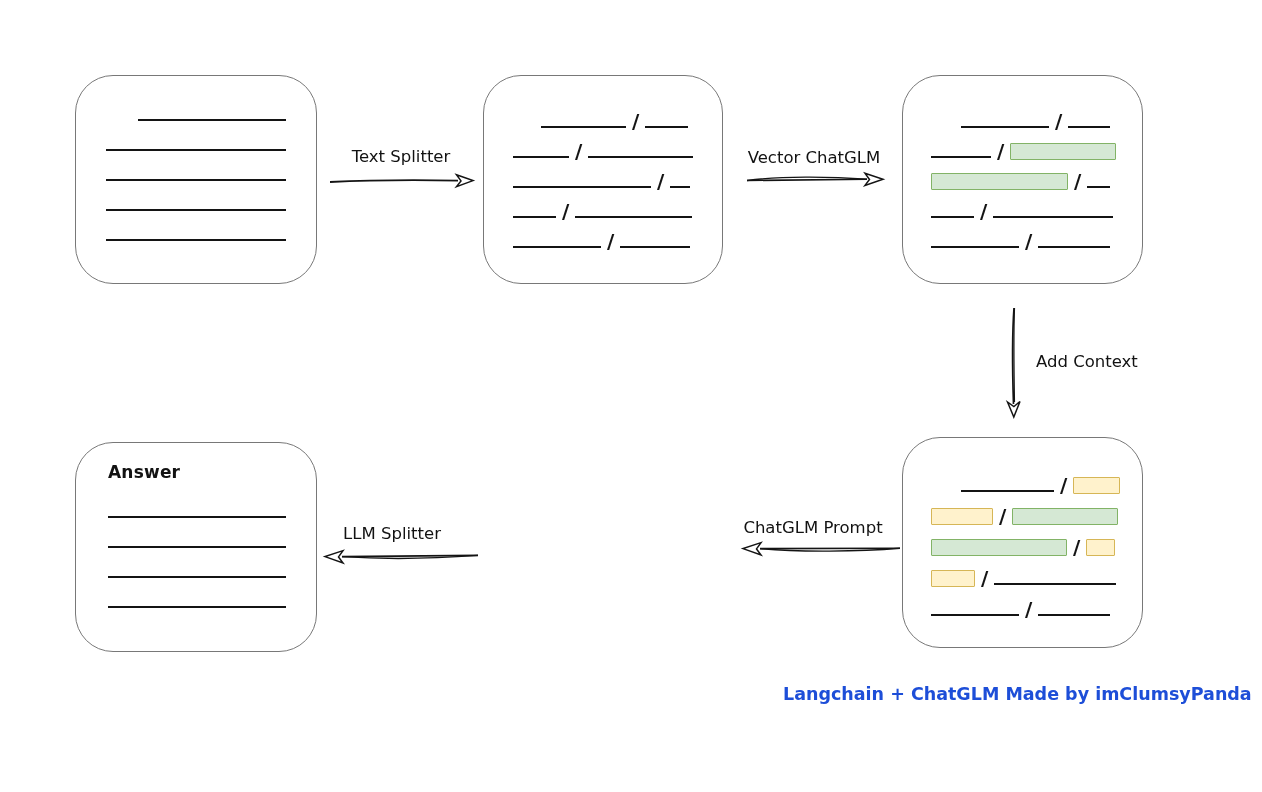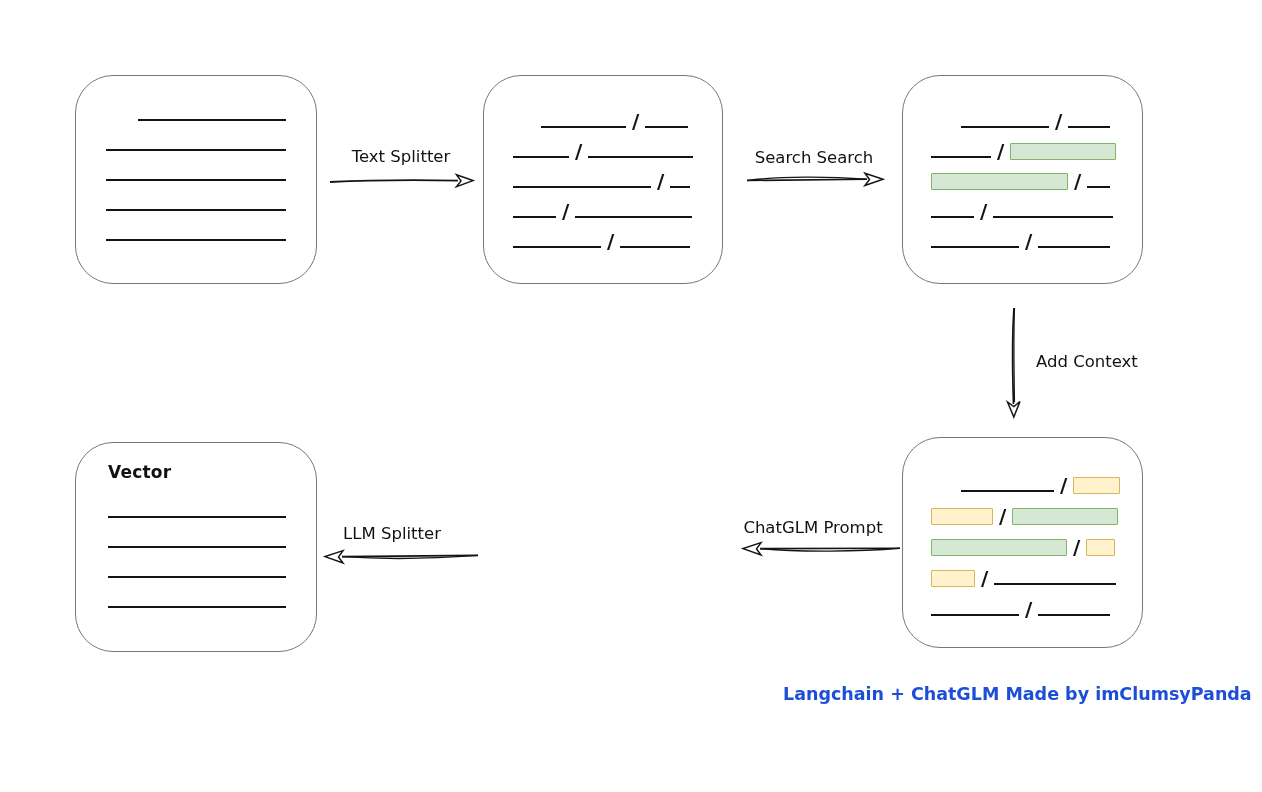--- a/index.html
+++ b/index.html
@@ -140,21 +140,21 @@
           <span class="seg-line" style="border-bottom-color: rgb(20, 20, 20); width: 117px;"></span>
         </div>
         <div class="doc-row">
           <span class="seg-line" style="border-bottom-color: rgb(20, 20, 20); width: 88px;"></span>
           <span class="seg-slash">/</span>
           <span class="seg-line" style="border-bottom-color: rgb(20, 20, 20); width: 70px;"></span>
         </div>
       </div>
   </div>
 
-  <div class="arrow-label" style="left:743px; top:148px; width:142px;">Search Search</div>
+  <div class="arrow-label" style="left:743px; top:148px; width:142px;">Vector ChatGLM</div>
   <svg class="arrow-svg" style="left:745px; top:170px;" width="142" height="18" viewBox="0 0 142 18">
     <path d="M2,10.5 L122,9.2" fill="none" stroke="#141414" stroke-width="1.6"></path>
     <path d="M2,10.5 C 35,6 85,6.5 122,9.2" fill="none" stroke="#141414" stroke-width="1.4"></path>
     <path d="M120,3.2 L138,9.2 L120,15.4 L124.5,9.5 Z" fill="#ffffff" stroke="#141414" stroke-width="1.5"></path>
   </svg>
 
   <div class="doc-box" style="left:902px; top:75px; width:241px; height:209px;">
     <div class="rows" style="left:28px; top:22px;">
         <div class="doc-row">
           <span class="seg-gap" style="width: 30px;"></span>
@@ -232,21 +232,21 @@
 
 
   <div class="arrow-label" style="left:324px; top:524px; width:136px;">LLM Splitter</div>
   <svg class="arrow-svg" style="left:322px; top:548px;" width="158" height="18" viewBox="0 0 158 18">
     <path d="M20,8.6 L156,7.4" fill="none" stroke="#141414" stroke-width="1.6"></path>
     <path d="M20,8.6 C 70,12 120,10 156,7.4" fill="none" stroke="#141414" stroke-width="1.4"></path>
     <path d="M21,2.6 L3,8.6 L21,15 L16.5,8.9 Z" fill="#ffffff" stroke="#141414" stroke-width="1.5"></path>
   </svg>
 
   <div class="doc-box" style="left:75px; top:442px; width:242px; height:210px;">
-    <div class="box-heading" style="position:absolute; left:32px; top:19px;">Vector</div>
+    <div class="box-heading" style="position:absolute; left:32px; top:19px;">Answer</div>
     <div class="rows" style="left:32px; top:45px;">
         <div class="doc-row">
           <span class="seg-line" style="border-bottom-color: rgb(20, 20, 20); width: 178px;"></span>
         </div>
         <div class="doc-row">
           <span class="seg-line" style="border-bottom-color: rgb(20, 20, 20); width: 178px;"></span>
         </div>
         <div class="doc-row">
           <span class="seg-line" style="border-bottom-color: rgb(20, 20, 20); width: 178px;"></span>
         </div>

